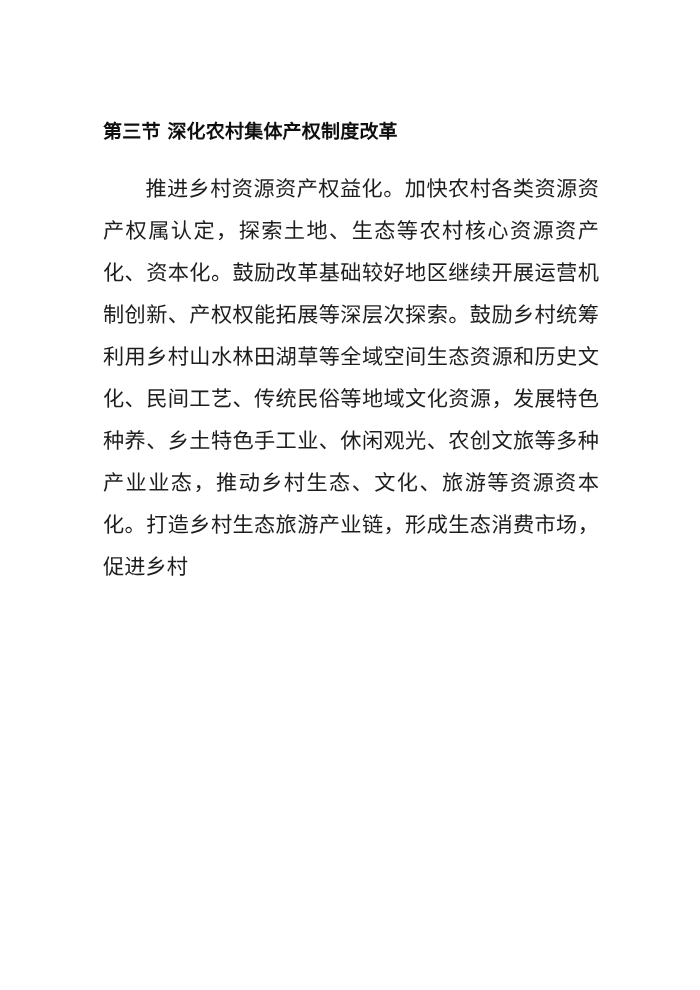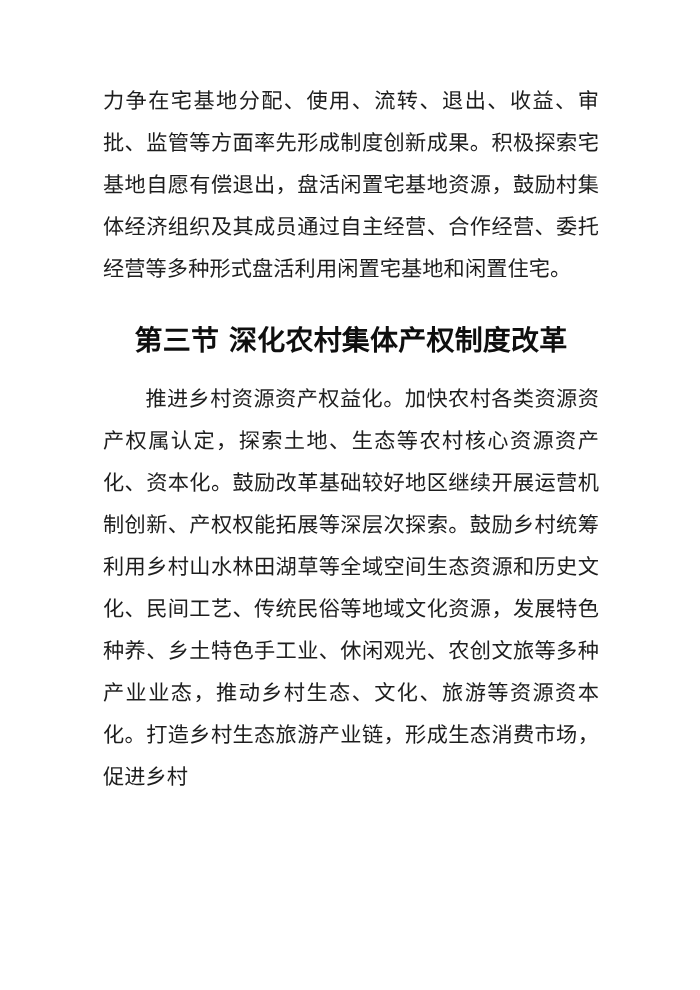--- a/index.html
+++ b/index.html
@@ -44,41 +44,40 @@
     -webkit-font-smoothing: antialiased;
   }
 
   
   .body-paragraph.continuation {
     text-indent: 0;
   }
 
   .section-heading {
     margin: 0;
-    font-size: 28px;
+    font-size: 19px;
     line-height: 42px;
     font-weight: bold;
     color: #0f0f0f;
-    text-align: center;
+    text-align: left;
     text-indent: 0;
     letter-spacing: 0.2px;
   }
 
   
   .gap-before-heading { height: 30px; }
   .gap-after-heading  { height: 16px; }
 </style>
 </head>
 <body>
 
 <div class="page">
 
   <div class="text-column">
 
-    <p class="body-paragraph continuation">力争在宅基地分配、使用、流转、退出、收益、审批、监管等方面率先形成制度创新成果。积极探索宅基地自愿有偿退出，盘活闲置宅基地资源，鼓励村集体经济组织及其成员通过自主经营、合作经营、委托经营等多种形式盘活利用闲置宅基地和闲置住宅。</p>
 
     <div class="gap-before-heading"></div>
 
     <h2 class="section-heading">第三节  深化农村集体产权制度改革</h2>
 
     <div class="gap-after-heading"></div>
 
 
     <p class="body-paragraph">推进乡村资源资产权益化。加快农村各类资源资产权属认定，探索土地、生态等农村核心资源资产化、资本化。鼓励改革基础较好地区继续开展运营机制创新、产权权能拓展等深层次探索。鼓励乡村统筹利用乡村山水林田湖草等全域空间生态资源和历史文化、民间工艺、传统民俗等地域文化资源，发展特色种养、乡土特色手工业、休闲观光、农创文旅等多种产业业态，推动乡村生态、文化、旅游等资源资本化。打造乡村生态旅游产业链，形成生态消费市场，促进乡村</p>
 

